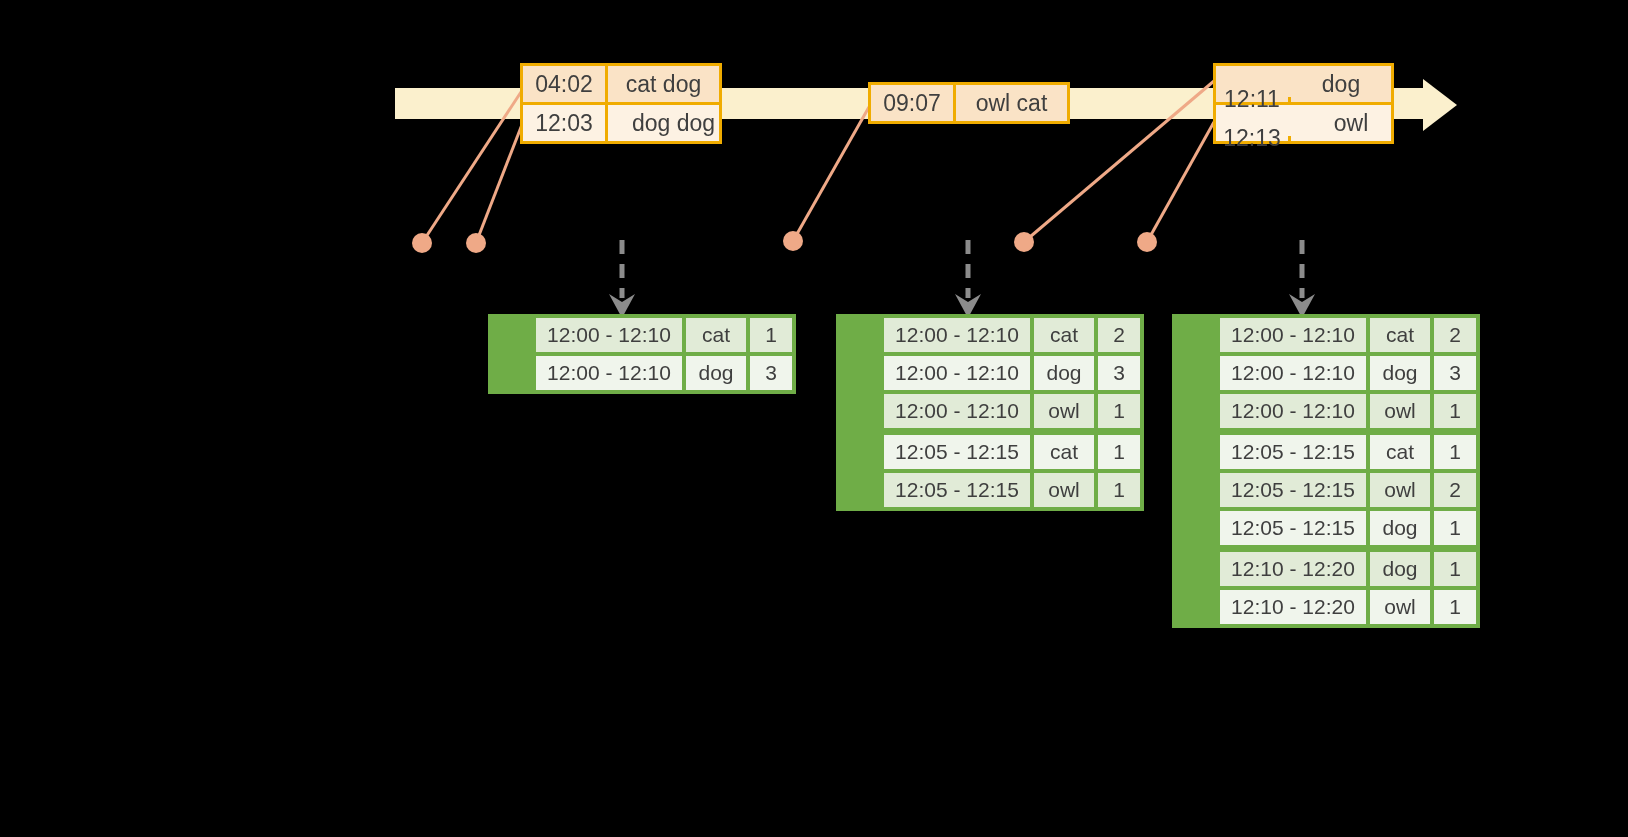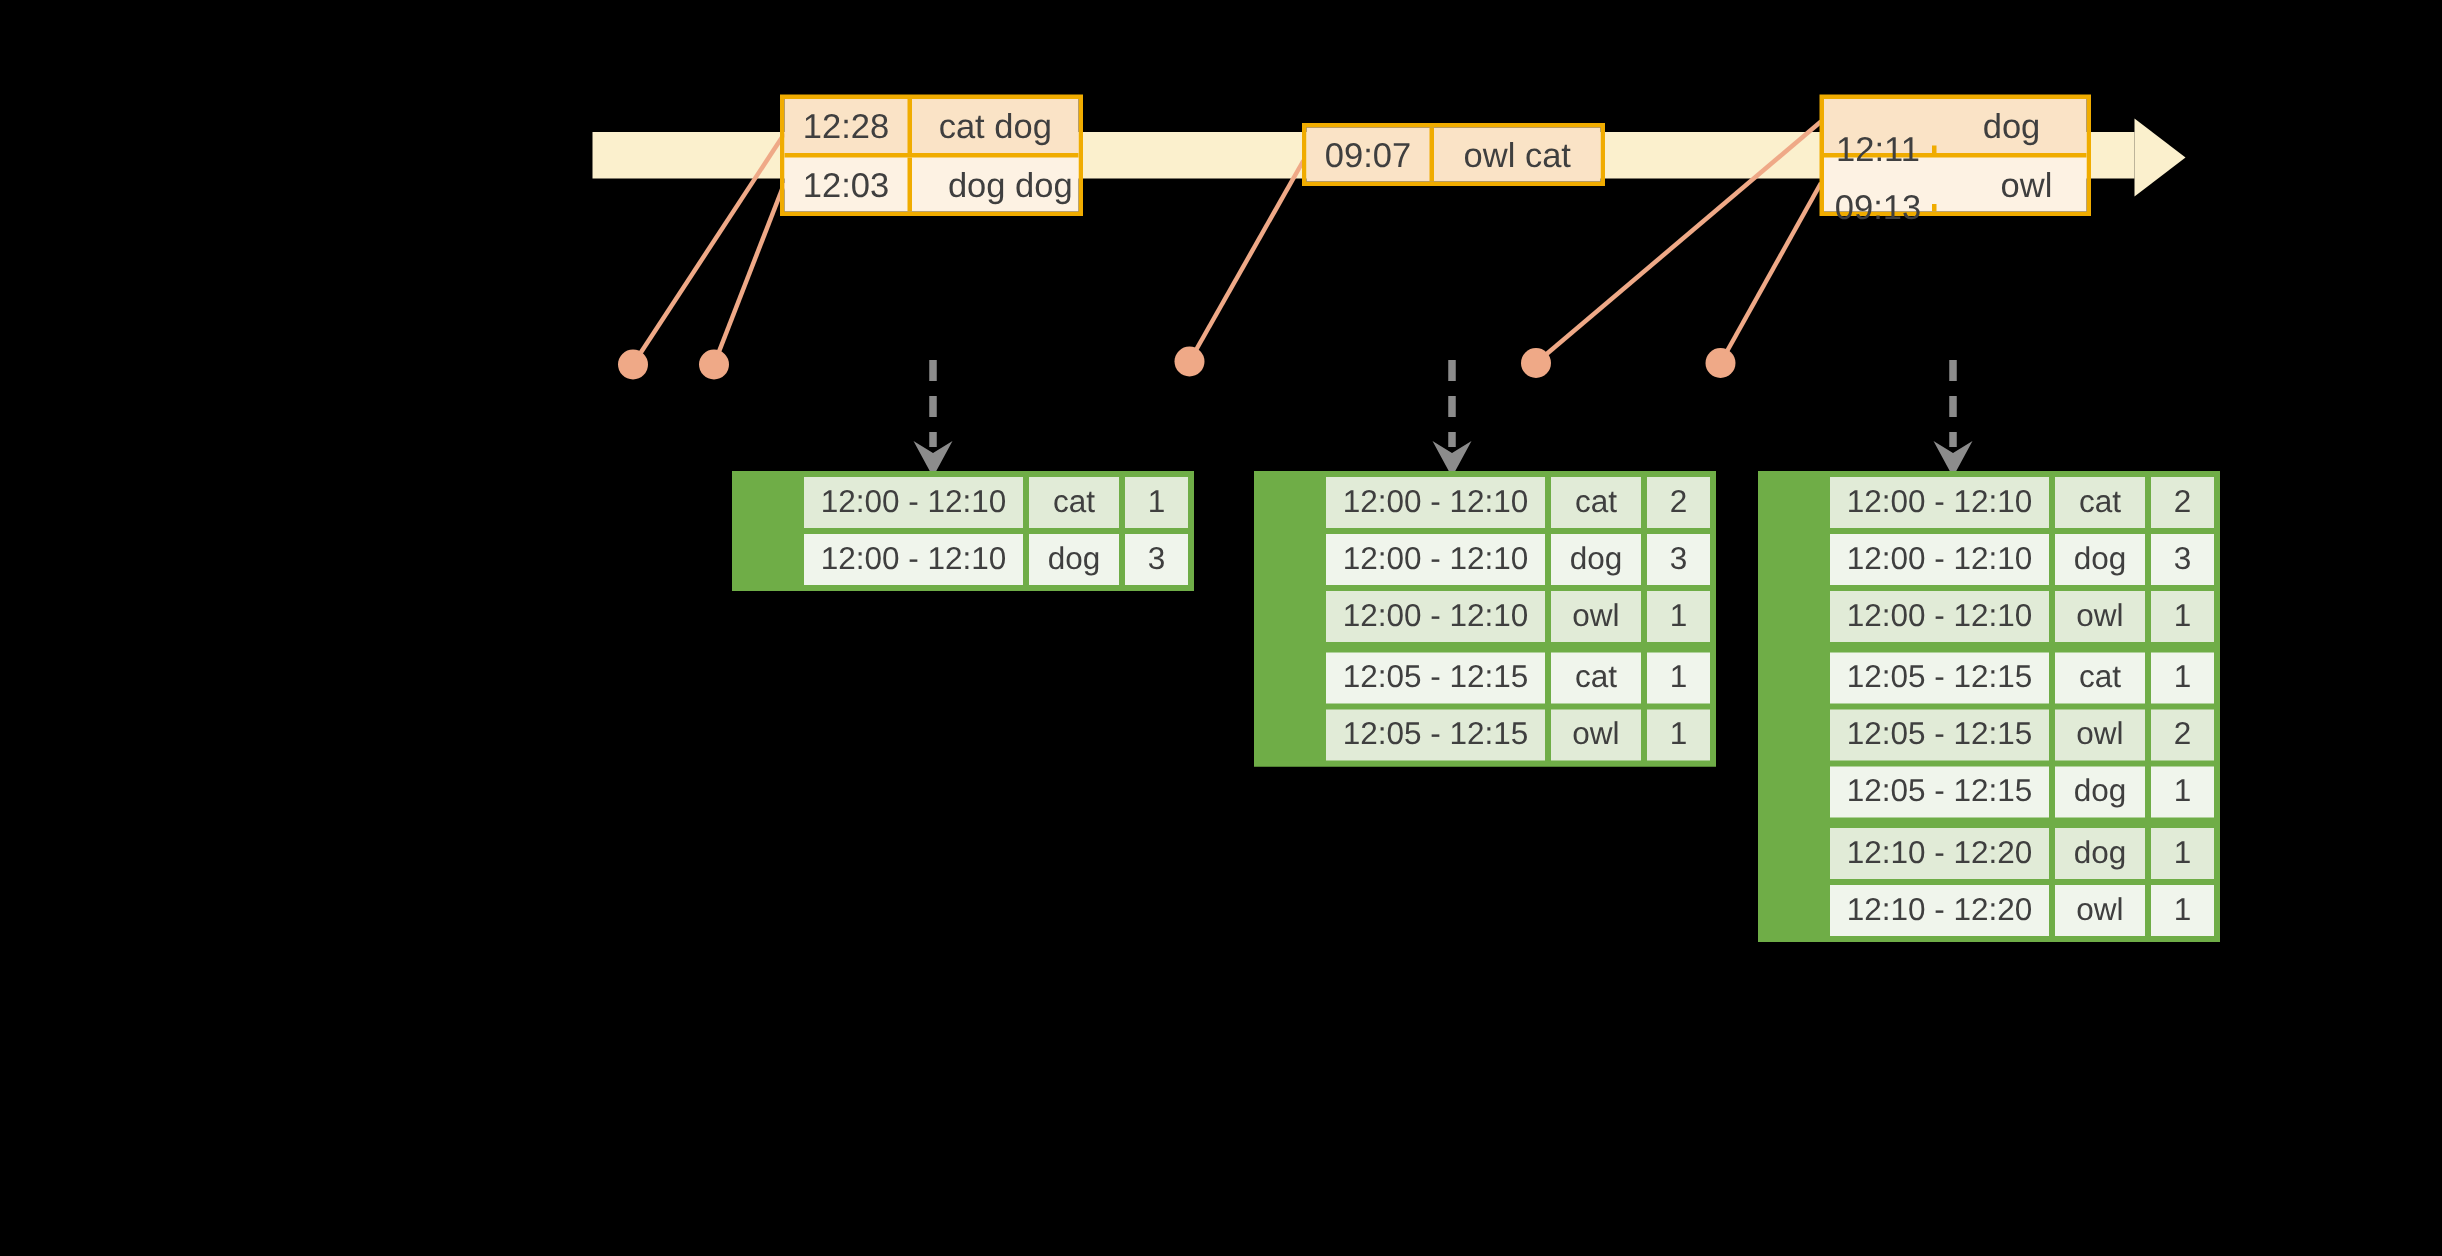--- a/index.html
+++ b/index.html
@@ -119,21 +119,21 @@
       <polygon class="trigger-head" points="609,294 622,302 635,294 622,318"></polygon>
       <line class="trigger-line" x1="968" y1="240" x2="968" y2="298"></line>
       <polygon class="trigger-head" points="955,294 968,302 981,294 968,318"></polygon>
       <line class="trigger-line" x1="1302" y1="240" x2="1302" y2="298"></line>
       <polygon class="trigger-head" points="1289,294 1302,302 1315,294 1302,318"></polygon>
     </g>
   </svg>
 
   <div class="event-box" id="event-box-1">
     <div class="event-row fill-a">
-      <div class="event-time">12:28</div>
+      <div class="event-time">04:02</div>
       <div class="event-words">cat dog</div>
     </div>
     <div class="event-row fill-b">
       <div class="event-time">12:03</div>
       <div class="event-words">dog dog</div>
     </div>
   </div>
 
   <div class="event-box" id="event-box-2">
     <div class="event-row fill-a">
@@ -141,21 +141,21 @@
       <div class="event-words">owl cat</div>
     </div>
   </div>
 
   <div class="event-box narrow" id="event-box-3">
     <div class="event-row fill-a">
       <div class="event-time">12:11</div>
       <div class="event-words">dog</div>
     </div>
     <div class="event-row fill-b">
-      <div class="event-time">09:13</div>
+      <div class="event-time">12:13</div>
       <div class="event-words">owl</div>
     </div>
   </div>
 
   <div class="result-table" id="result-table-1">
       <div class="result-row fill-dark">
         <div class="cell cell-window">12:00 - 12:10</div>
         <div class="cell cell-word">cat</div>
         <div class="cell cell-count">1</div>
       </div>

